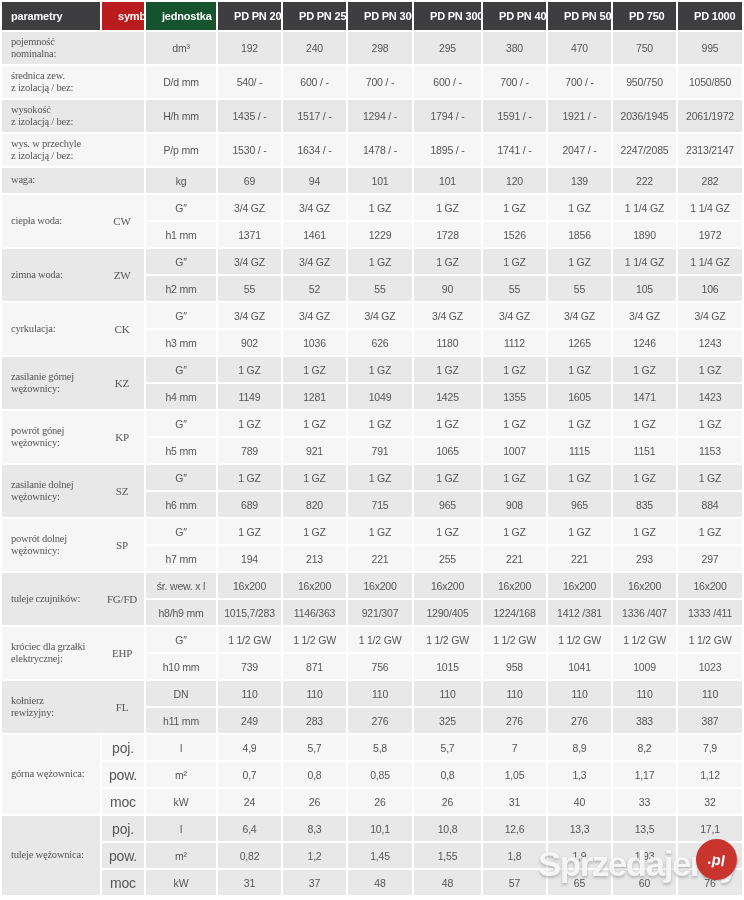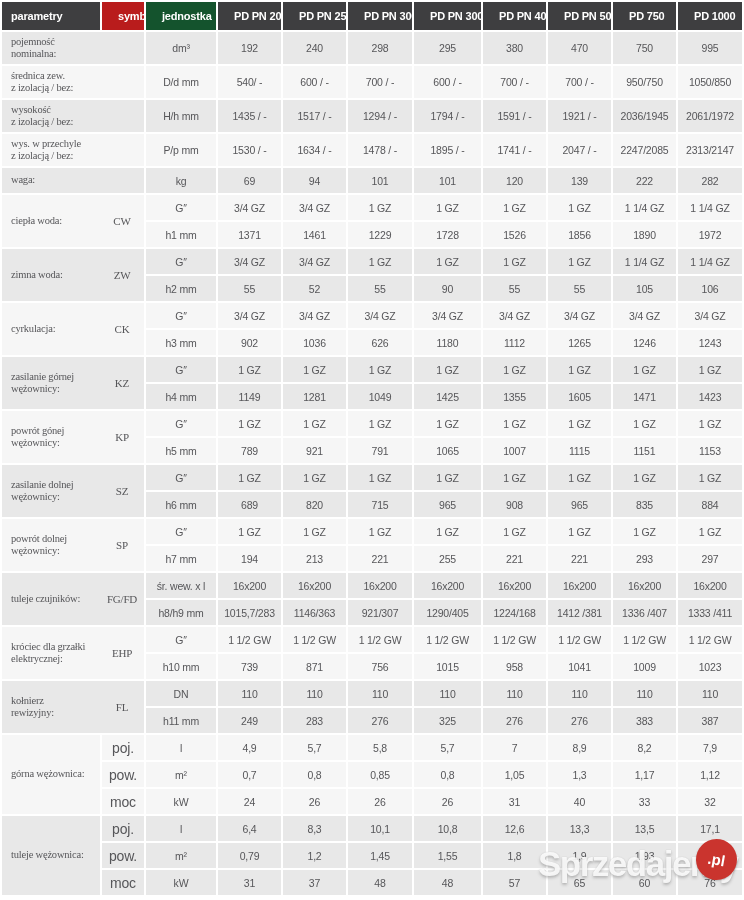--- a/index.html
+++ b/index.html
@@ -543,21 +543,21 @@
           <td>10,1</td>
           <td>10,8</td>
           <td>12,6</td>
           <td>13,3</td>
           <td>13,5</td>
           <td>17,1</td>
         </tr>
         <tr class="gray">
           <td class="symcell">pow.</td>
           <td>m²</td>
-          <td>0,79</td>
+          <td>0,82</td>
           <td>1,2</td>
           <td>1,45</td>
           <td>1,55</td>
           <td>1,8</td>
           <td>1,9</td>
           <td>1,93</td>
           <td></td>
         </tr>
         <tr class="gray">
           <td class="symcell">moc</td>

